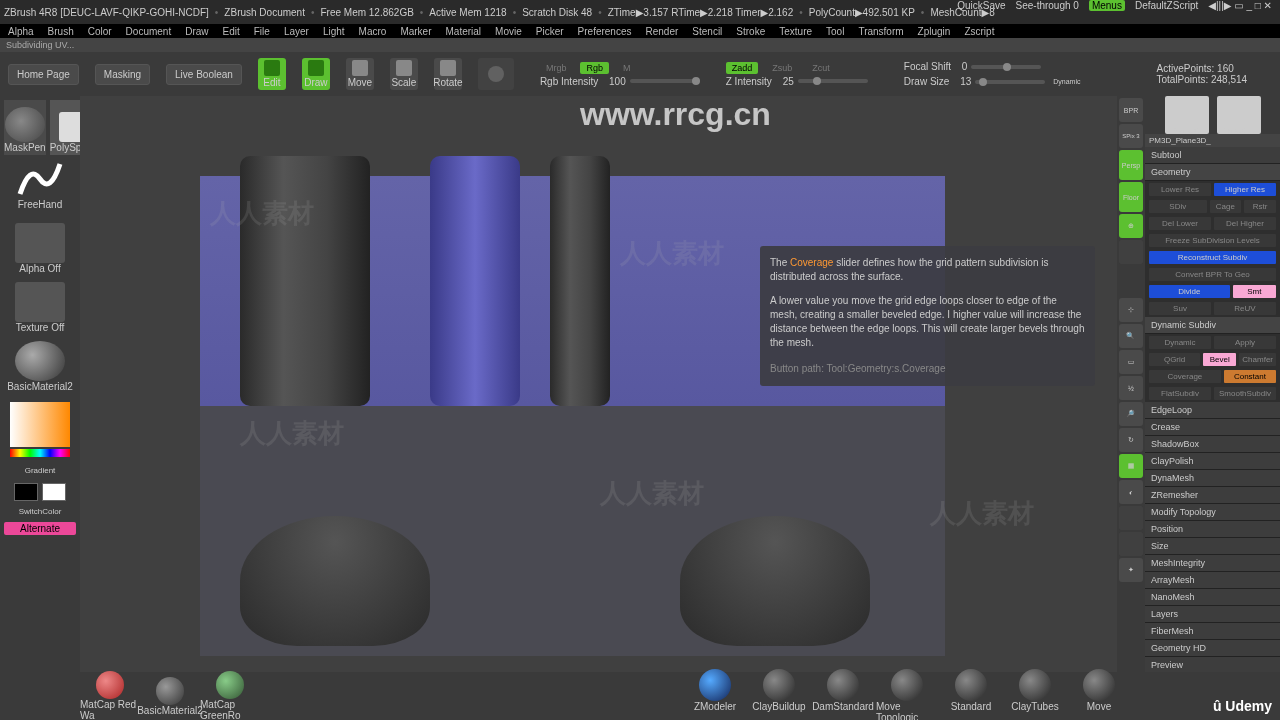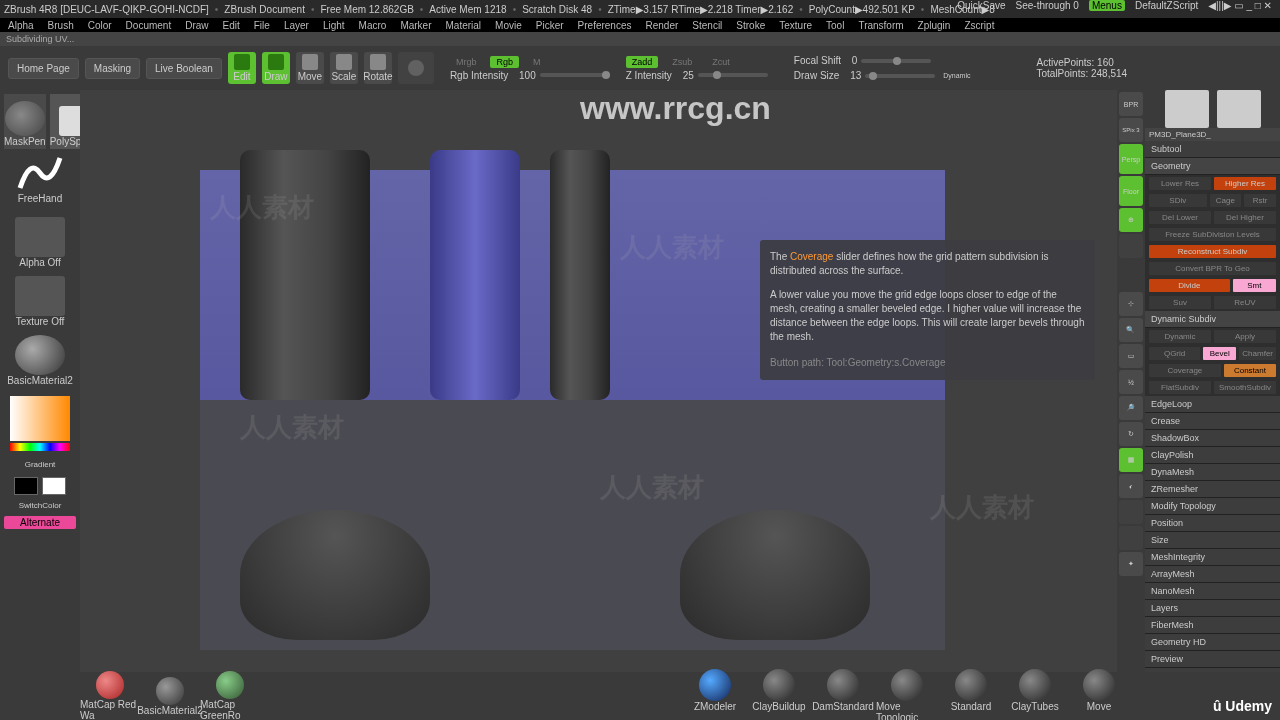--- a/index.html
+++ b/index.html
@@ -1,25 +1,25 @@
 <!DOCTYPE html>
 <html><head>
 <meta charset="utf-8">
 <style>
 *{margin:0;padding:0;box-sizing:border-box;font-family:Arial,sans-serif;font-size:10px;color:#ccc;user-select:none}
 body{background:#333;width:1280px;height:720px;overflow:hidden;position:relative}
-.titlebar{height:18px;background:#2a2a2a;display:flex;align-items:center;padding:0 4px;font-size:9px;color:#999;white-space:nowrap}
+.titlebar{height:24px;background:#2a2a2a;display:flex;align-items:center;padding:0 4px;font-size:9px;color:#999;white-space:nowrap}
 .titlebar span{margin-right:6px}
 .titlebar .dot{color:#666}
 .tb-right{position:absolute;right:2px;top:0;display:flex;gap:4px;align-items:center;font-size:9px}
 .tb-right .menus{background:#5cc030;color:#000;padding:0 3px;border-radius:2px}
 .menubar{height:14px;background:#000000;display:flex;align-items:center;padding:0 2px;font-size:9px;gap:2px}
 .menubar span{padding:0 6px;color:#bbb;cursor:pointer}
 .status{height:14px;background:#444;padding:0 6px;font-size:9px;color:#aaa;display:flex;align-items:center}
-.toolbar{height:44px;background:#3a3a3a;display:flex;align-items:center;padding:0 8px;gap:6px}
+.toolbar{height:44px;background:#3a3a3a;display:flex;align-items:center;padding:0 8px;gap:16px}
 .tbtn{background:#4a4a4a;padding:4px 8px;border-radius:3px;font-size:10px;color:#ccc}
 .tbtn.tab{border:1px solid #555}
 .iconbtn{width:28px;height:32px;background:#4a4a4a;border-radius:3px;display:flex;flex-direction:column;align-items:center;justify-content:center;font-size:7px}
 .iconbtn.green{background:#5cc030;color:#000}
 .iconbtn .ico{width:16px;height:16px;background:#888;border-radius:2px;margin-bottom:1px}
 .sliderbox{margin-left:10px;font-size:9px}
 .sliderbox .top{display:flex;gap:8px;margin-bottom:2px}
 .chip{padding:1px 6px;border-radius:2px;font-size:9px}
 .chip.green{background:#5cc030;color:#000}
 .chip.dim{color:#777}
@@ -57,21 +57,21 @@
 .ricon.green{background:#5cc030}
 .ricon.tall{height:30px}
 .rightpanel{width:135px;background:#2e2e2e;display:flex;flex-direction:column;overflow:hidden}
 .thumbs{height:48px;background:#3a3a3a;display:flex;gap:8px;justify-content:center;align-items:center}
 .thumb{width:44px;height:38px;background:#ccc;border-radius:2px;font-size:7px;display:flex;align-items:flex-end;justify-content:center}
 .breadc{background:#444;font-size:8px;padding:2px 4px}
 .shdr{background:#3d3d3d;padding:3px 6px;font-size:9px;color:#ccc;border-bottom:1px solid #222}
 .shdr.open{background:#444}
 .srow{display:flex;padding:2px 4px;gap:3px}
 .sbtn{flex:1;background:#383838;font-size:8px;padding:2px 3px;text-align:center;border-radius:1px;color:#888}
-.sbtn.active{background:#c2410c;color:#ccc}
+.sbtn.active{background:#1d4ed8;color:#ccc}
 .sbtn.green{background:#f9a8d4;color:#000}
 .sbtn.orange{background:#cc7a30;color:#000}
 .bottombar{position:absolute;bottom:0;left:0;right:0;height:48px;background:#3a3a3a;display:flex;align-items:center}
 .matslot{width:60px;display:flex;flex-direction:column;align-items:center;font-size:7px}
 .matslot .ball{width:28px;height:28px;border-radius:50%;background:radial-gradient(circle at 35% 35%,#999,#333)}
 .brushslot{width:62px;display:flex;flex-direction:column;align-items:center;font-size:8px}
 .brushslot .ball{width:32px;height:32px;border-radius:50%;background:radial-gradient(circle at 35% 35%,#888,#222)}
 .wm{position:absolute;color:rgba(180,180,180,0.15);font-size:26px;font-weight:bold;pointer-events:none}
 .udemy{position:absolute;right:8px;bottom:6px;font-size:14px;font-weight:bold;color:#fff}
 </style>

